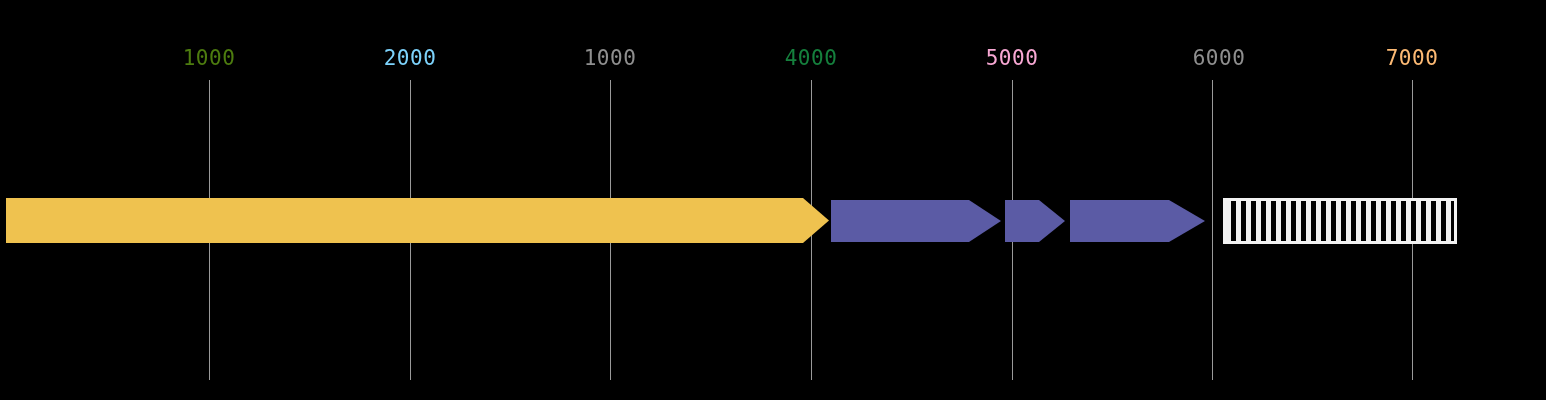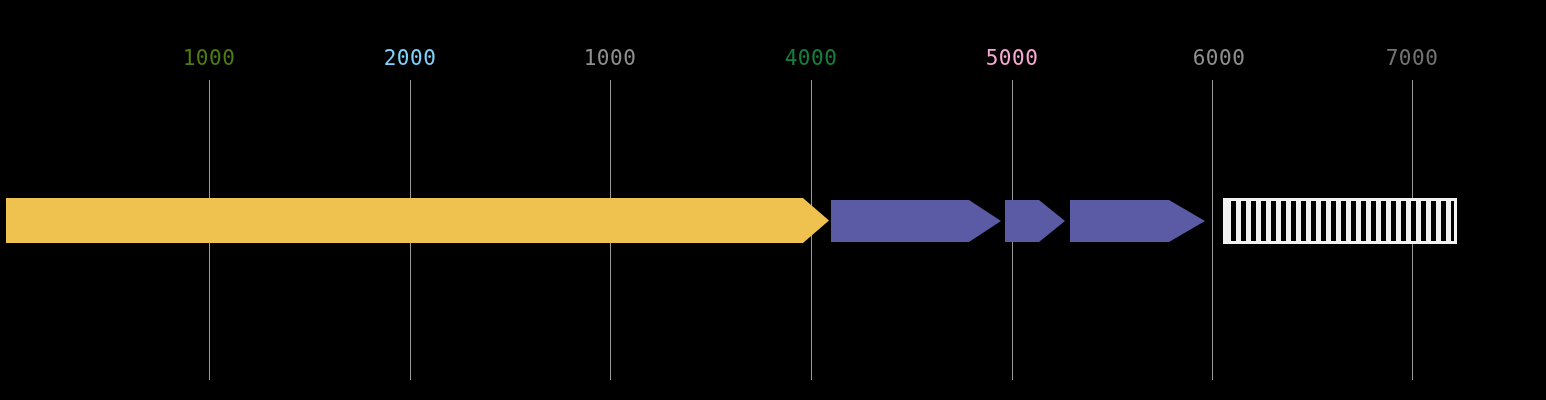--- a/index.html
+++ b/index.html
@@ -63,21 +63,21 @@
     <div class="gridline" style="left: 811px; top: 80px; height: 300px; background: rgb(154, 154, 154);"></div>
     <div class="gridline" style="left: 1012px; top: 80px; height: 300px; background: rgb(154, 154, 154);"></div>
     <div class="gridline" style="left: 1212px; top: 80px; height: 300px; background: rgb(154, 154, 154);"></div>
     <div class="gridline" style="left: 1412px; top: 80px; height: 300px; background: rgb(154, 154, 154);"></div>
     <div class="tick-label" style="left: 209px; top: 48px; color: #4d7c0f;">1000</div>
     <div class="tick-label" style="left: 410px; top: 48px; color: #7dd3fc;">2000</div>
     <div class="tick-label" style="left: 610px; top: 48px; color: rgb(143, 143, 143);">1000</div>
     <div class="tick-label" style="left: 811px; top: 48px; color: #15803d;">4000</div>
     <div class="tick-label" style="left: 1012px; top: 48px; color: #f9a8d4;">5000</div>
     <div class="tick-label" style="left: 1212px; top: 48px; color: rgb(143, 143, 143); margin-left: 7px;">6000</div>
-    <div class="tick-label" style="left: 1412px; top: 48px; color: #737373;">7000</div>
+    <div class="tick-label" style="left: 1412px; top: 48px; color: #fdba74;">7000</div>
     <div class="feature" style="left: 6px; top: 198px; width: 823px; height: 45px;">
       <svg width="823" height="45" viewBox="0 0 823 45">
         <polygon points="0,0 797,0 823,22.5 797,45 0,45" fill="#EFC24F"></polygon>
       </svg>
     </div>
     <div class="feature" style="left: 831px; top: 200px; width: 170px; height: 42px;">
       <svg width="170" height="42" viewBox="0 0 170 42">
         <polygon points="0,0 138,0 170,21 138,42 0,42" fill="#5B5BA5"></polygon>
       </svg>
     </div>

